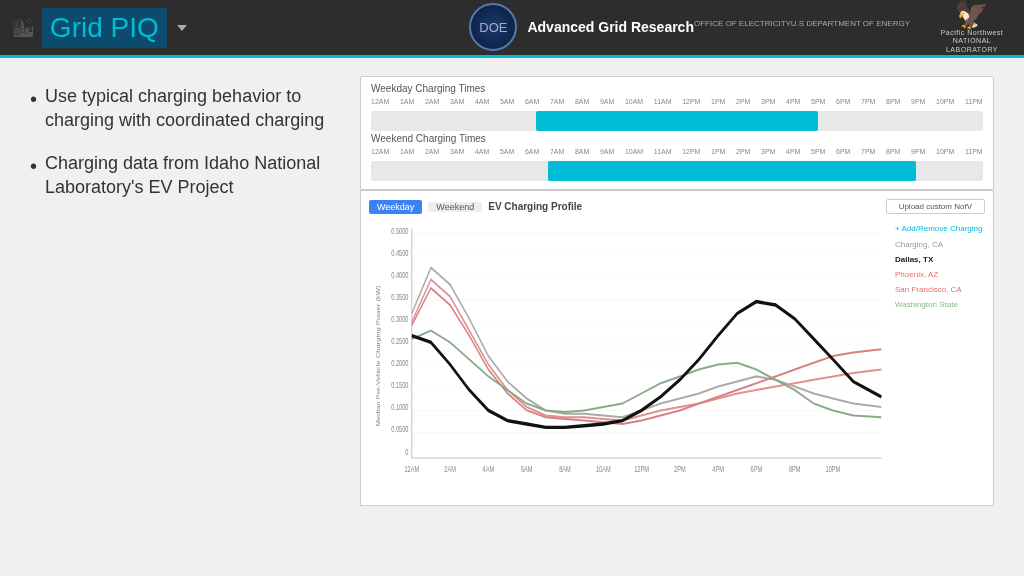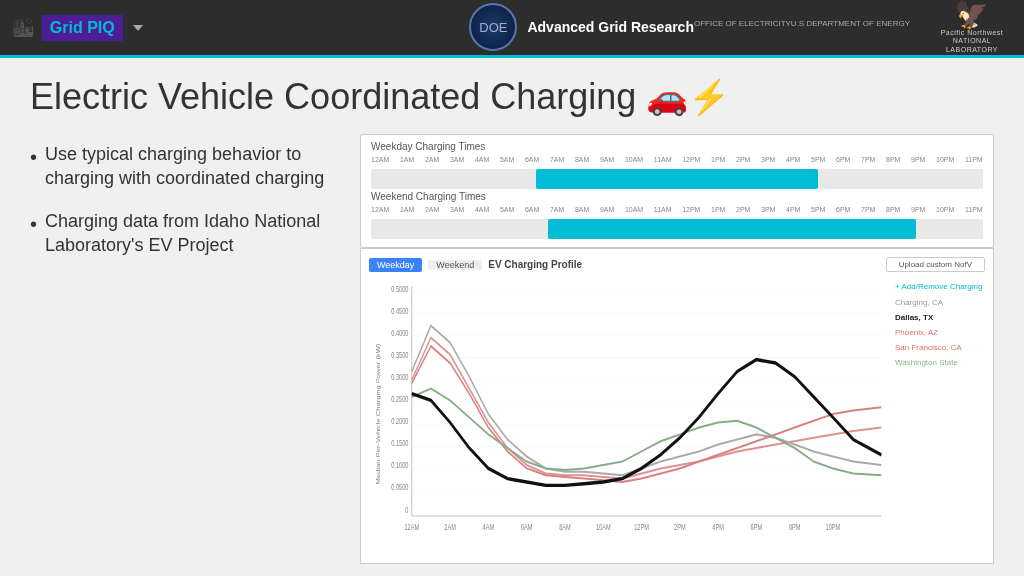--- a/index.html
+++ b/index.html
@@ -21,23 +21,23 @@
       padding: 0 12px;
       border-bottom: 3px solid #00bcd4;
     }
     .header-left {
       display: flex;
       align-items: center;
       gap: 8px;
     }
     .logo-text {
       color: white;
-      font-size: 16px;
-      font-weight: 700;
-      background: #4c1d95;
+      font-size: 28px;
+      font-weight: 400;
+      background: #0c4a6e;
       padding: 4px 8px;
     }
     .logo-text span {
       color: #00bcd4;
     }
     .city-skyline {
       color: #555;
       font-size: 18px;
       letter-spacing: -1px;
     }
@@ -303,24 +303,20 @@
     <div class="pnnl-logo">
       <div class="pnnl-eagle">🦅</div>
       <div class="pnnl-text">Pacific Northwest</div>
       <div class="pnnl-text">NATIONAL LABORATORY</div>
     </div>
   </div>
 </div>
 
 <div class="main">
 
-  <div class="page-title">
-    <span>Electric Vehicle Coordinated Charging</span>
-    <span class="ev-icon">🚗⚡</span>
-  </div>
 
   <div class="content-area">
 
     <div class="bullets">
       <div class="bullet-item">
         <span class="bullet-dot">•</span>
         <span>Use typical charging behavior to charging with coordinated charging</span>
       </div>
       <div class="bullet-item">
         <span class="bullet-dot">•</span>

